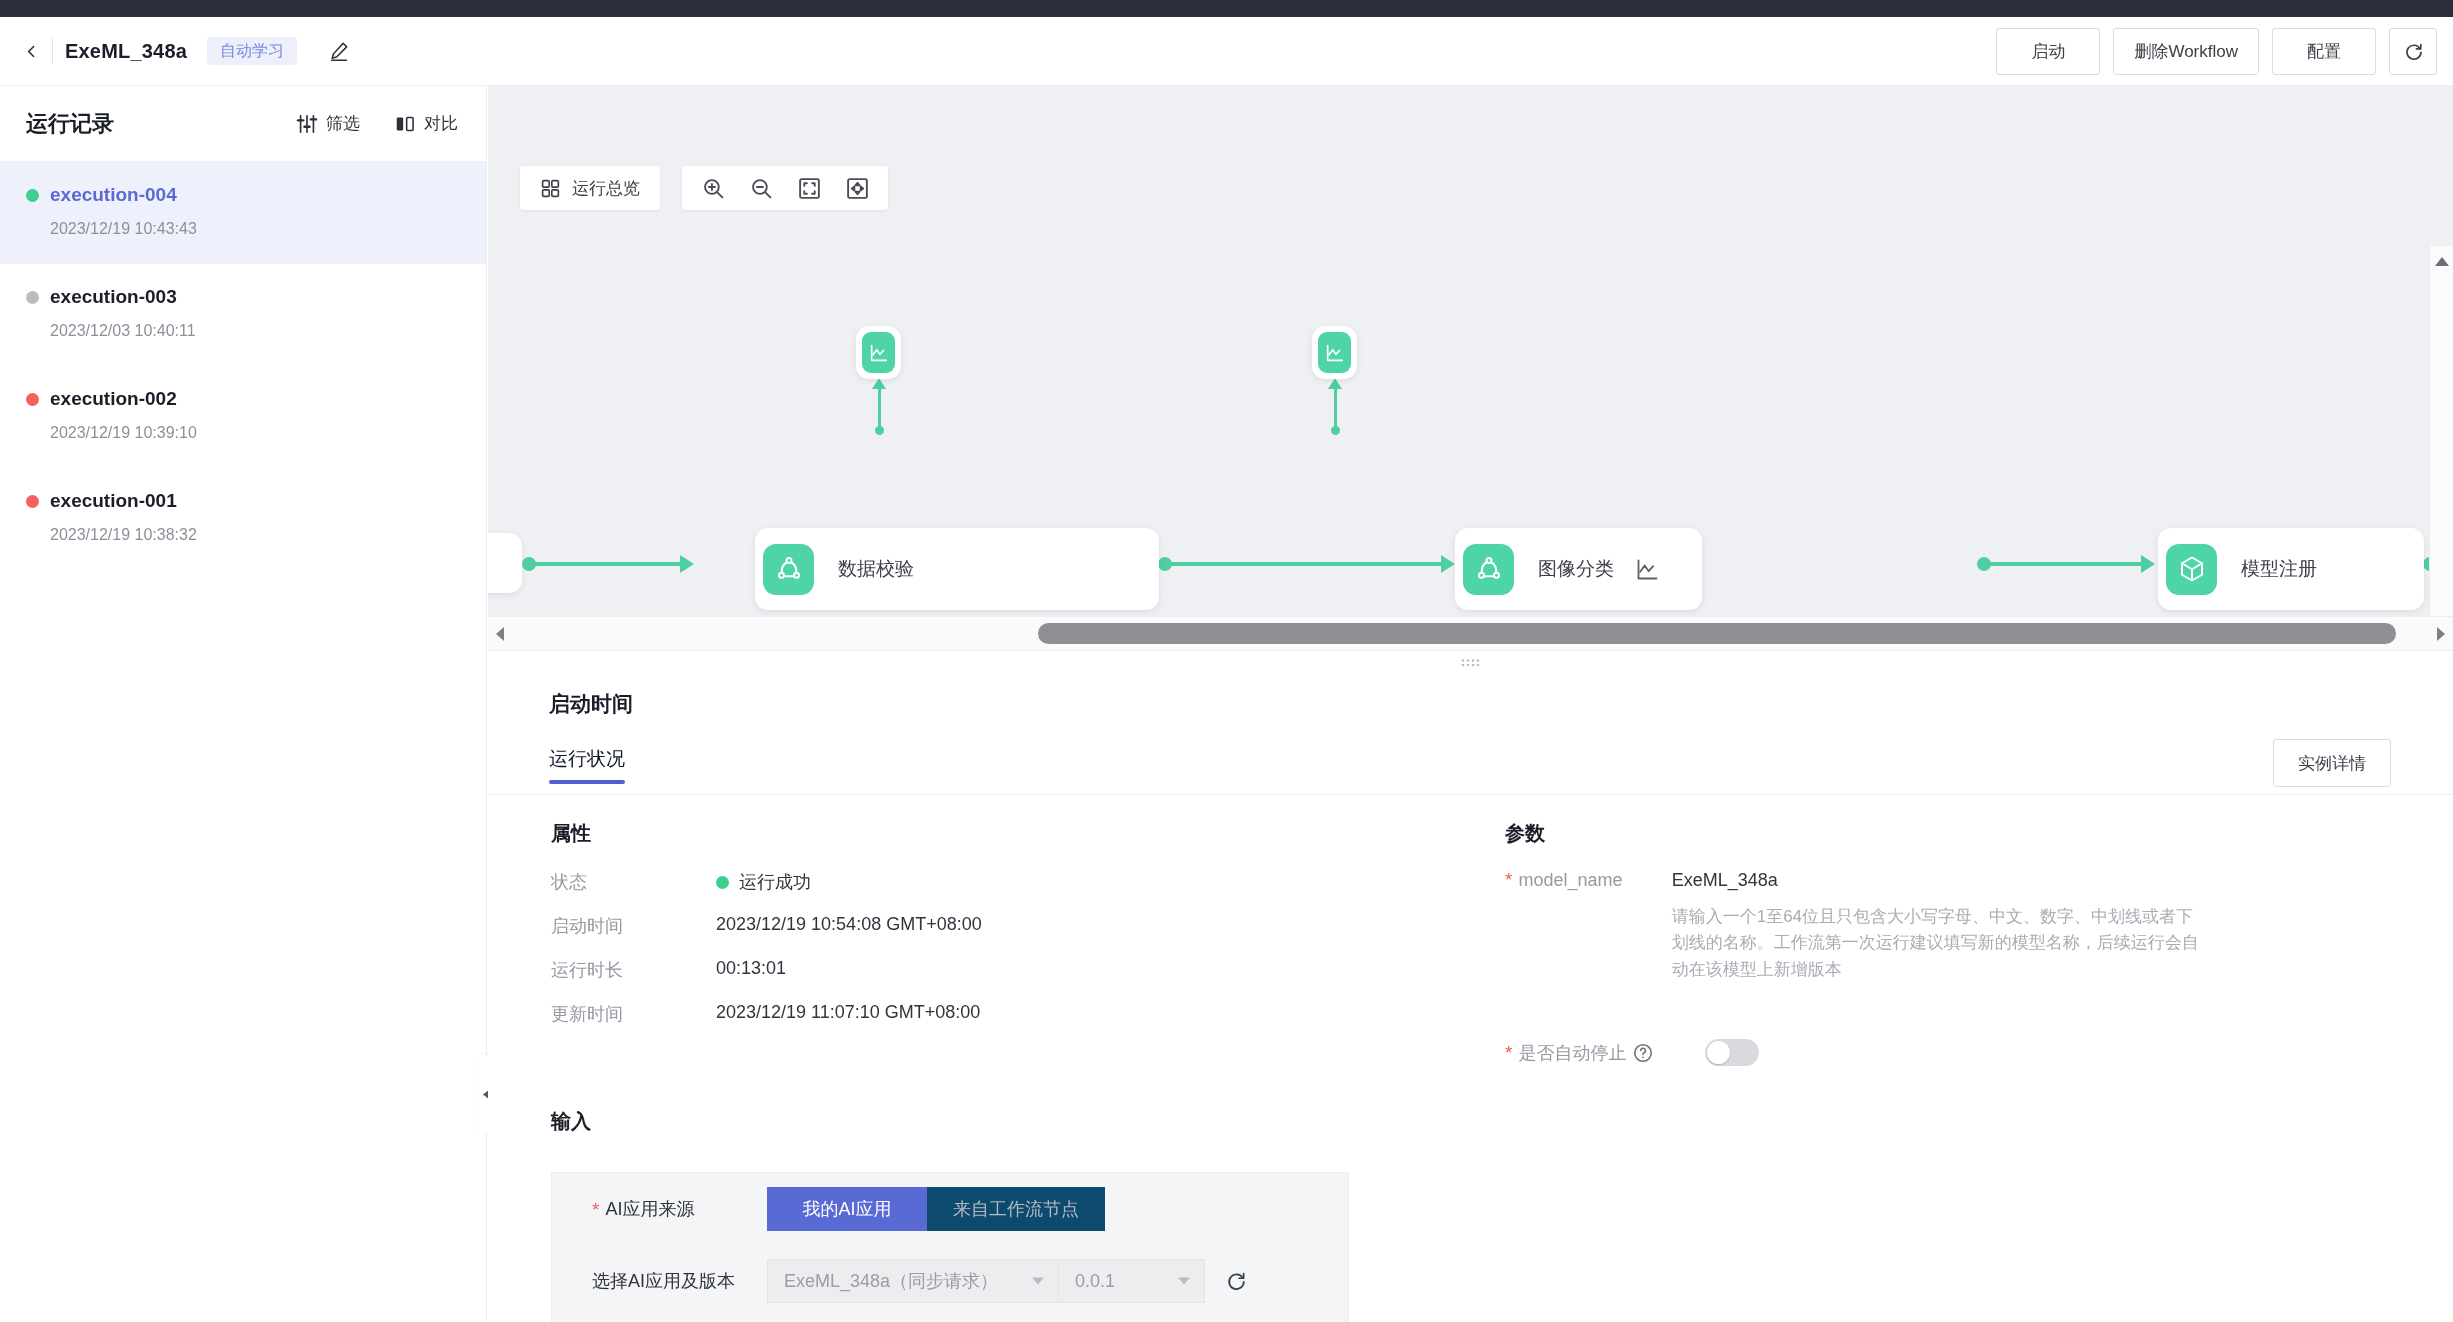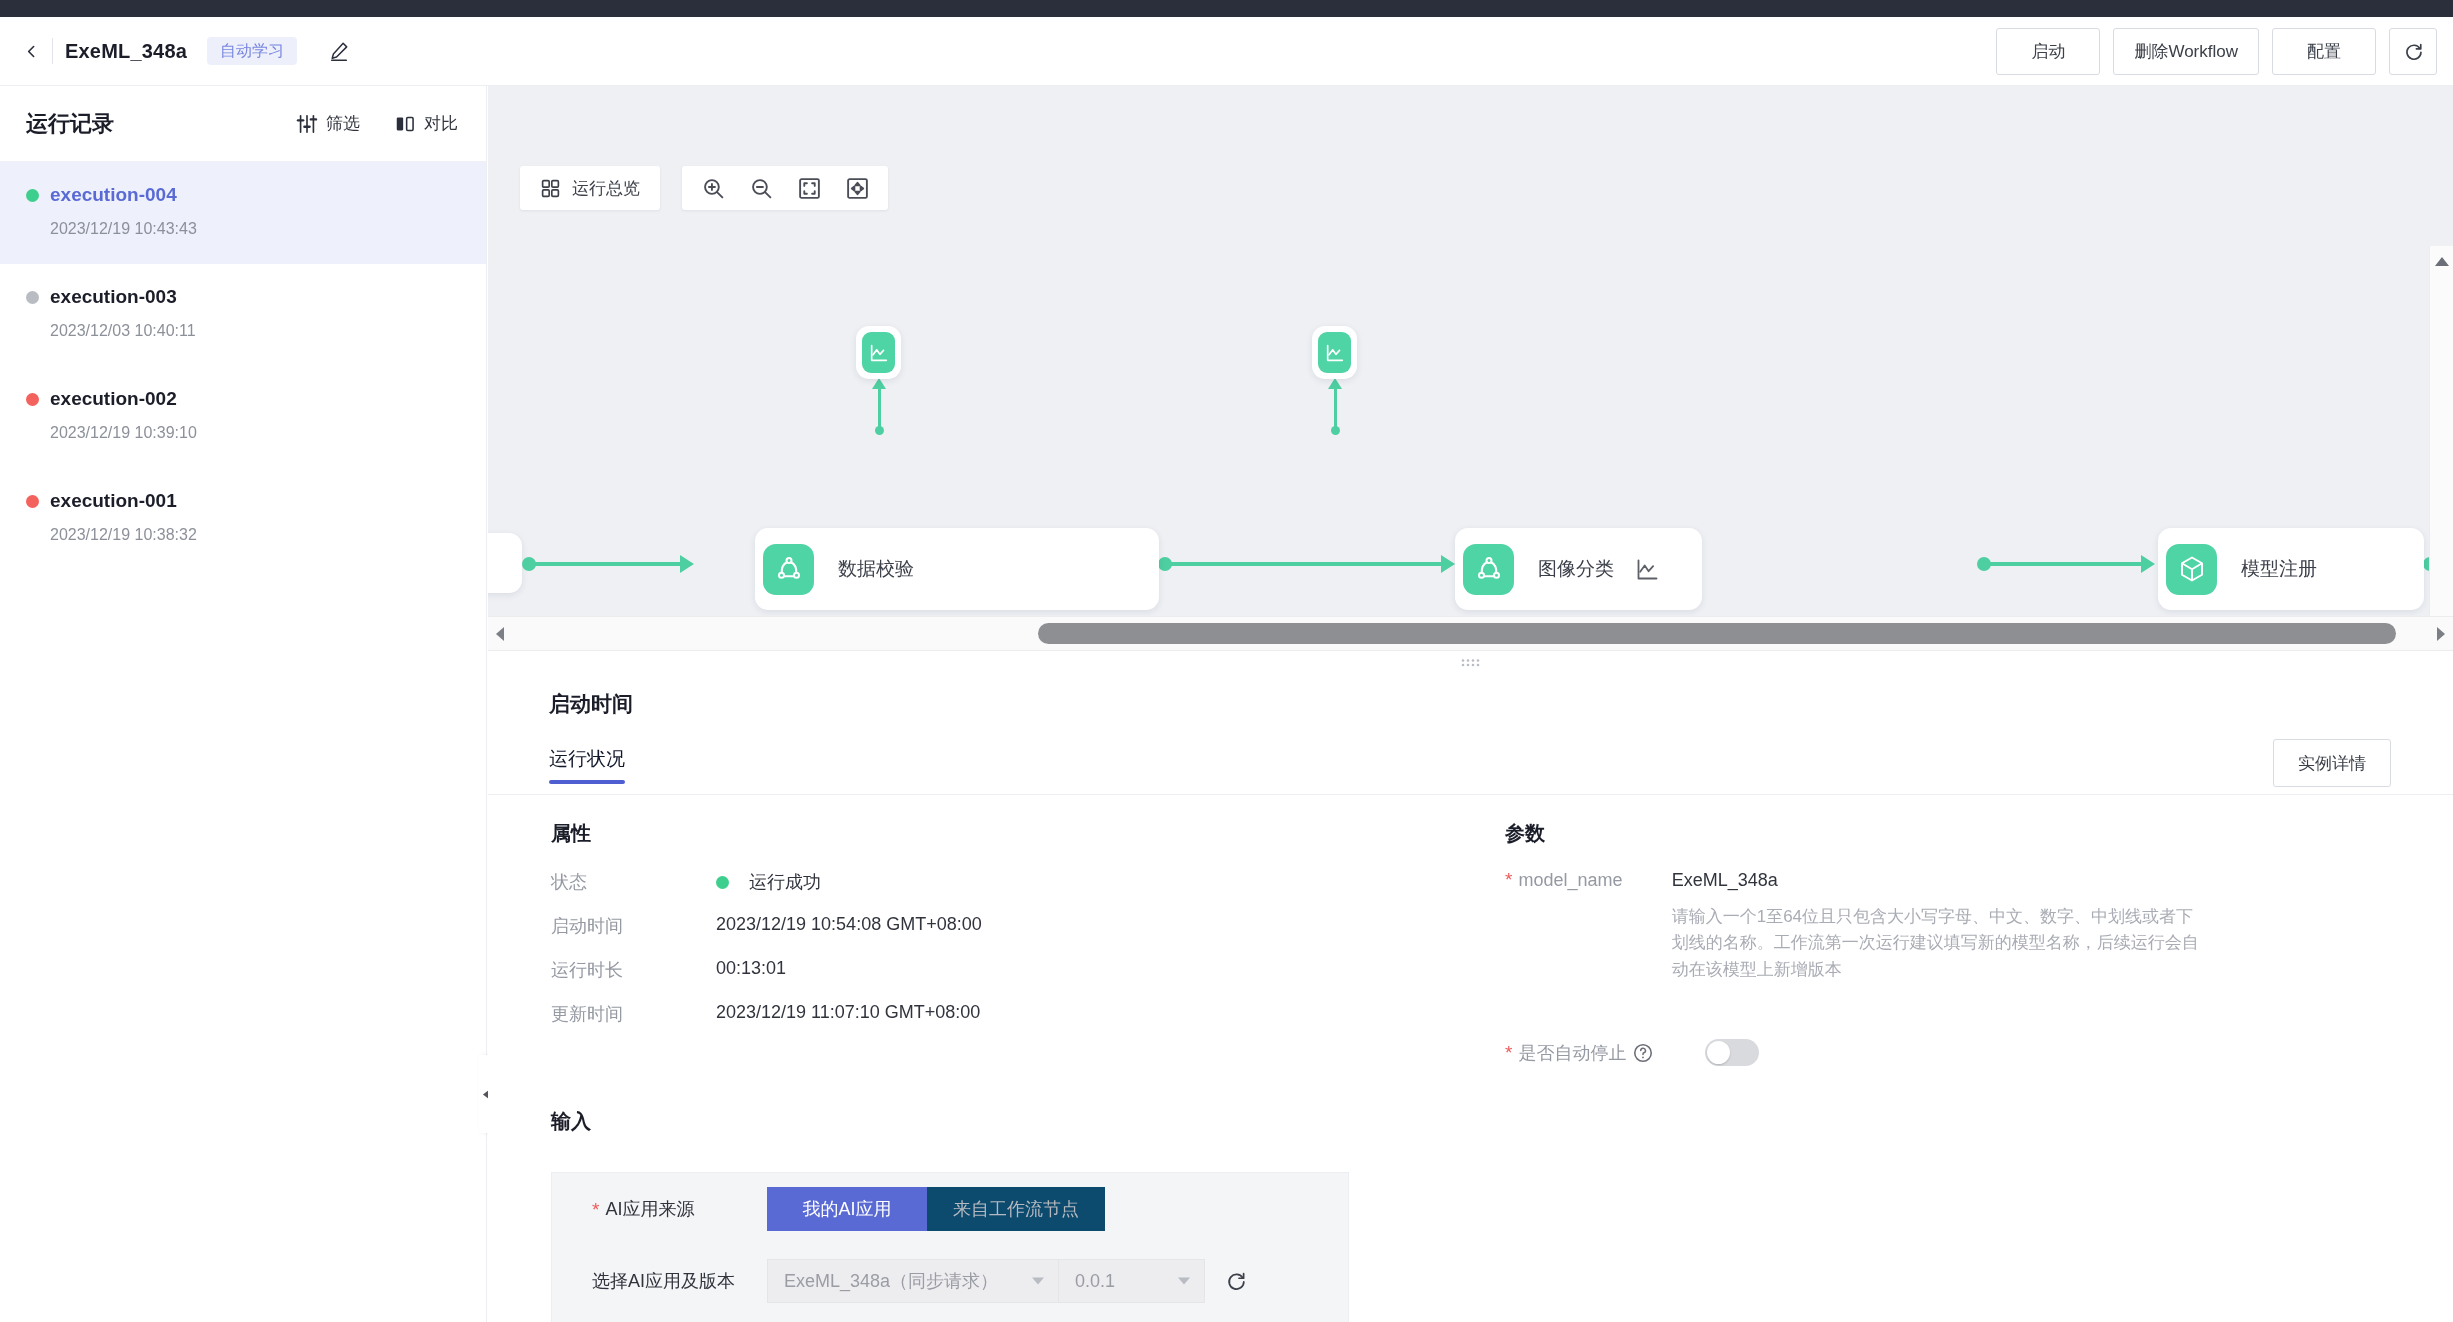--- a/index.html
+++ b/index.html
@@ -198,21 +198,21 @@
   .btn-detail {
     position:absolute; right:62px; top:88px; border:1px solid #d8dbe2; background:#fff;
     border-radius:3px; height:48px; padding:0 24px; font-size:17px; color:#3c4049; cursor:pointer;
     font-family:"Liberation Sans", sans-serif;
   }
 
   .sec-title { position:absolute; font-size:20px; font-weight:bold; color:#1b1d29; }
   .props { position:absolute; left:551px; top:870px; }
   .prop-row { display:flex; align-items:flex-start; margin-bottom:20px; }
   .prop-key { width:165px; font-size:18px; color:#9599a2; }
-  .prop-val { font-size:18px; color:#31343d; display:flex; align-items:center; gap:20px; }
+  .prop-val { font-size:18px; color:#31343d; display:flex; align-items:center; gap:10px; }
   .prop-val .dot { width:13px; height:13px; }
 
   .params { position:absolute; left:1505px; top:870px; width:700px; }
   .p-row { display:flex; align-items:flex-start; }
   .p-key { width:200px; font-size:18px; color:#9599a2; display:flex; align-items:flex-start; gap:6px; }
   .req { color:#ef5a5a; font-size:19px; line-height:1; }
   .p-val { font-size:18px; color:#31343d; }
   .p-desc { font-size:17px; color:#a9acb4; line-height:1.55; margin-top:13px; max-width:640px; }
   .help-ico { width:22px; height:22px; display:inline-flex; align-items:center; justify-content:center; cursor:pointer; }
   .help-ico svg { width:22px; height:22px; }

